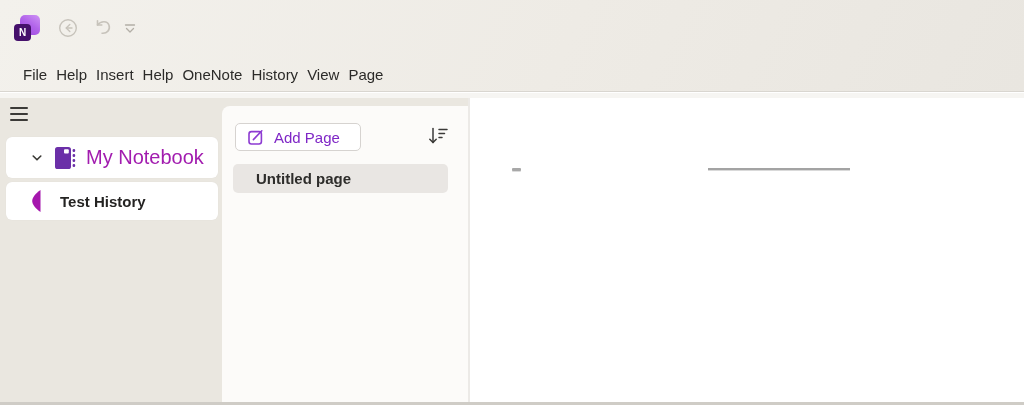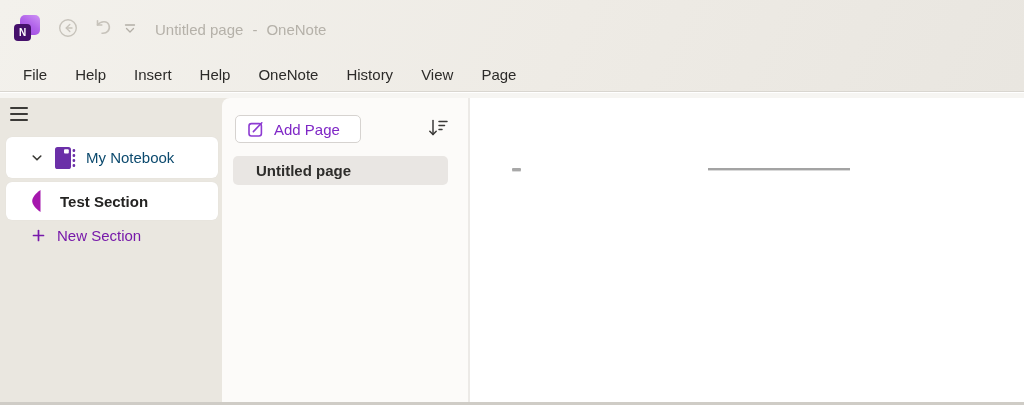--- a/index.html
+++ b/index.html
@@ -40,21 +40,21 @@
   .qa-btn   { left:122px; top:23px; width:16px; height:12px; }
   .title-text {
     position:absolute; left:155px; top:21px;
     font-size:15px; color:#b5b1a9; white-space:nowrap;
   }
   .title-text .sep { margin:0 9px; }
 
   
   .menubar {
     position:absolute; top:56px; left:23px; height:36px;
-    display:flex; align-items:center; gap:28px;
+    display:flex; align-items:center; gap:9px;
   }
   .menu-item { font-size:15px; color:#2c2b29; cursor:default; }
 
   
   .body { position:absolute; top:98px; left:0; right:0; bottom:3px; background:#eae7e0; }
   .bottom-edge { position:absolute; left:0; right:0; bottom:0; height:3px; background:#cfccc6; }
 
   
   .sidebar { position:absolute; left:0; top:0; bottom:0; width:222px; background:#eae7e0; }
   .hamburger { position:absolute; left:10px; top:9px; width:18px; height:14px; cursor:default; }
@@ -62,42 +62,42 @@
 
   .nb-card {
     position:absolute; left:6px; top:39px; width:212px; height:41px;
     background:#ffffff; border-radius:6px;
     display:flex; align-items:center; padding-left:24px;
     box-shadow:0 0 1px rgba(0,0,0,.08);
     cursor:default;
   }
   .nb-card .chev { margin-right:10px; display:flex; }
   .nb-card .nbicon { margin-right:9px; display:flex; }
-  .nb-label { font-size:15px; color:#0c4a6e;text-align:right; }
+  .nb-label { font-size:20px; color:#a21caf;text-align:right; }
 
   .section-card {
     position:absolute; left:6px; top:84px; width:212px; height:38px;
     background:#ffffff; border-radius:6px;
     display:flex; align-items:center; padding-left:25px;
     box-shadow:0 0 1px rgba(0,0,0,.08);
     cursor:default;
   }
   .section-card .secicon { margin-right:18px; display:flex; }
   .section-label { font-size:15px; font-weight:bold; color:#242322; }
 
   .new-section {
     position:absolute; left:32px; top:127px; height:20px;
     display:flex; align-items:center; cursor:default;
   }
   .new-section .plus { margin-right:12px; display:flex; }
   .new-section-label { font-size:15px; color:#7719aa; }
 
   
   .page-panel {
-    position:absolute; left:222px; top:0; bottom:0; width:246px;
+    position:absolute; left:222px; top:8px; bottom:0; width:246px;
     background:#fcfbf9; border-top-left-radius:8px;
   }
   .add-page-btn {
     position:absolute; left:13px; top:17px; width:126px; height:28px;
     background:#ffffff; border:1px solid #d6d3d0; border-radius:5px;
     display:flex; align-items:center; gap:9px; padding-left:11px;
     cursor:default;
   }
   .add-page-label { font-size:15px; color:#7f27c6; }
   .sort-btn {
@@ -157,23 +157,20 @@
 
   <button class="tb-btn qa-btn">
     <span>
       <svg width="16" height="12" viewBox="0 0 16 12" fill="none" stroke="#b3afa7" stroke-width="1.3" stroke-linecap="round" stroke-linejoin="round">
         <path d="M3.5 2 H12.5"></path>
         <path d="M4.5 5.5 L8 9 L11.5 5.5"></path>
       </svg>
     </span>
   </button>
 
-  <div class="title-text">
-    <span>Untitled page</span><span class="sep">-</span><span>OneNote</span>
-  </div>
 
   <nav class="menubar">
     <span class="menu-item">File</span>
     <span class="menu-item">Help</span>
     <span class="menu-item">Insert</span>
     <span class="menu-item">Help</span>
     <span class="menu-item">OneNote</span>
     <span class="menu-item">History</span>
     <span class="menu-item">View</span>
     <span class="menu-item">Page</span>
@@ -210,32 +207,23 @@
       </span>
       <span class="nb-label">My Notebook</span>
     </div>
 
     <div class="section-card">
       <span class="secicon">
         <svg width="11" height="24" viewBox="0 0 11 24">
           <path d="M9.5 1 L9.5 23 C4.5 19.5 1.2 15.5 1.2 12 C1.2 8.5 4.5 4.5 9.5 1 Z" fill="#a517ad"></path>
         </svg>
       </span>
-      <span class="section-label">Test Section</span>
-    </div>
-
-    <div class="new-section">
-      <span class="plus">
-        <svg width="13" height="13" viewBox="0 0 13 13" fill="none" stroke="#7719aa" stroke-width="1.7" stroke-linecap="round">
-          <path d="M6.5 1.5 V11.5"></path>
-          <path d="M1.5 6.5 H11.5"></path>
-        </svg>
-      </span>
-      <span class="new-section-label">New Section</span>
-    </div>
+      <span class="section-label">Test History</span>
+    </div>
+
   </div>
 
   <div class="page-panel">
 
     <div class="add-page-btn">
       <span>
         <svg width="18" height="18" viewBox="0 0 18 18" fill="none" stroke="#8d3bd2" stroke-width="1.6" stroke-linecap="round" stroke-linejoin="round">
           <rect x="2" y="3.6" width="12.4" height="12.4" rx="2.4"></rect>
           <path d="M6.4 11.6 L14.8 2.8"></path>
         </svg>

